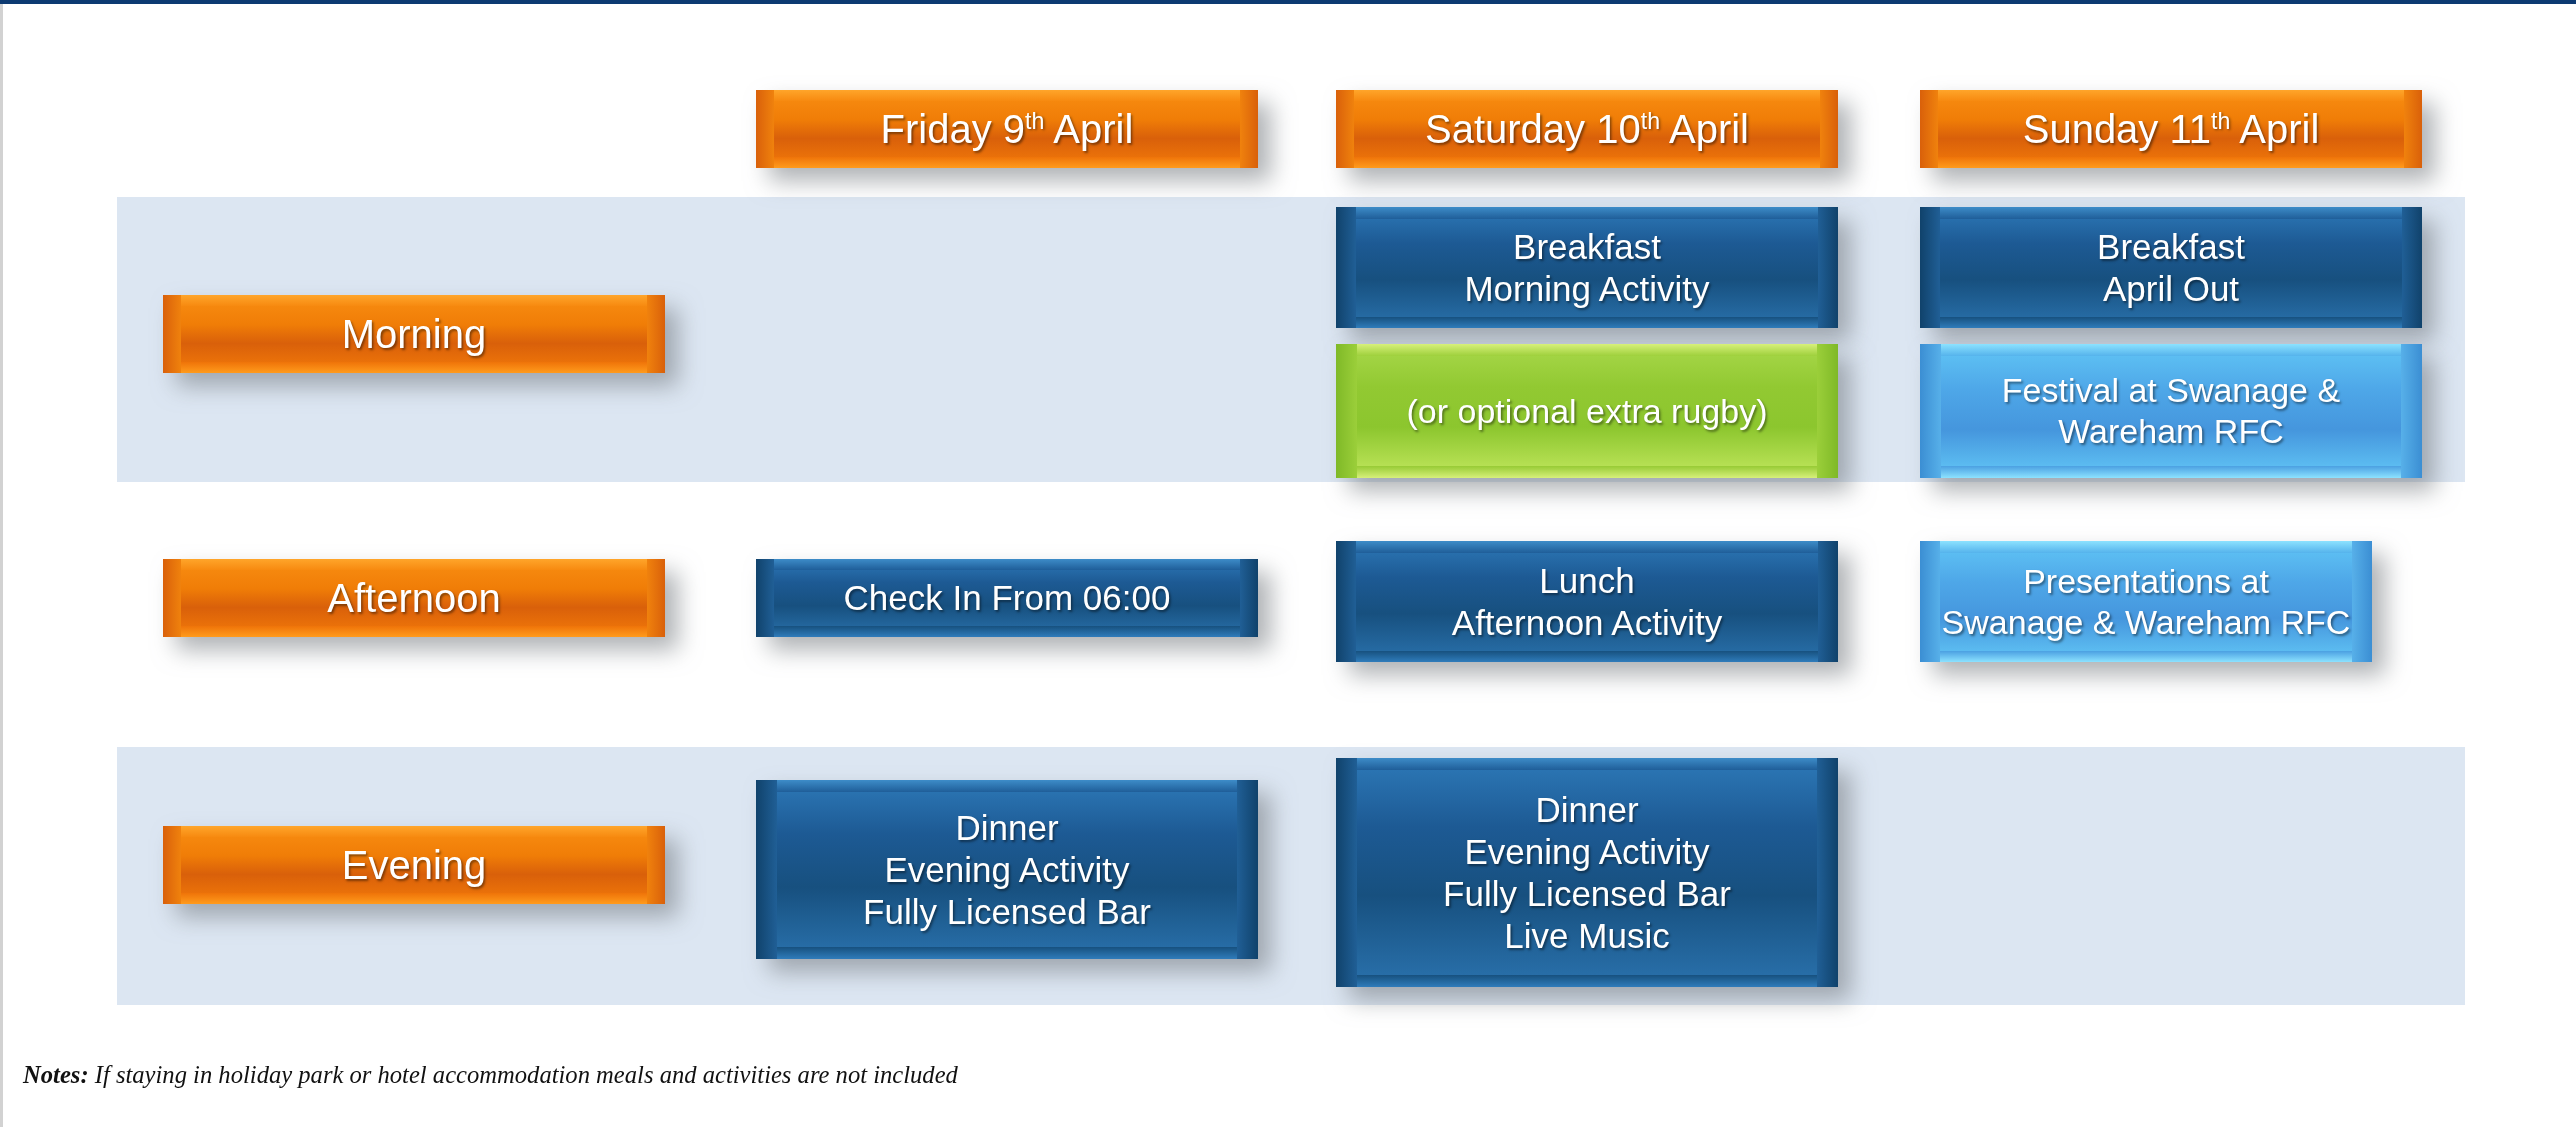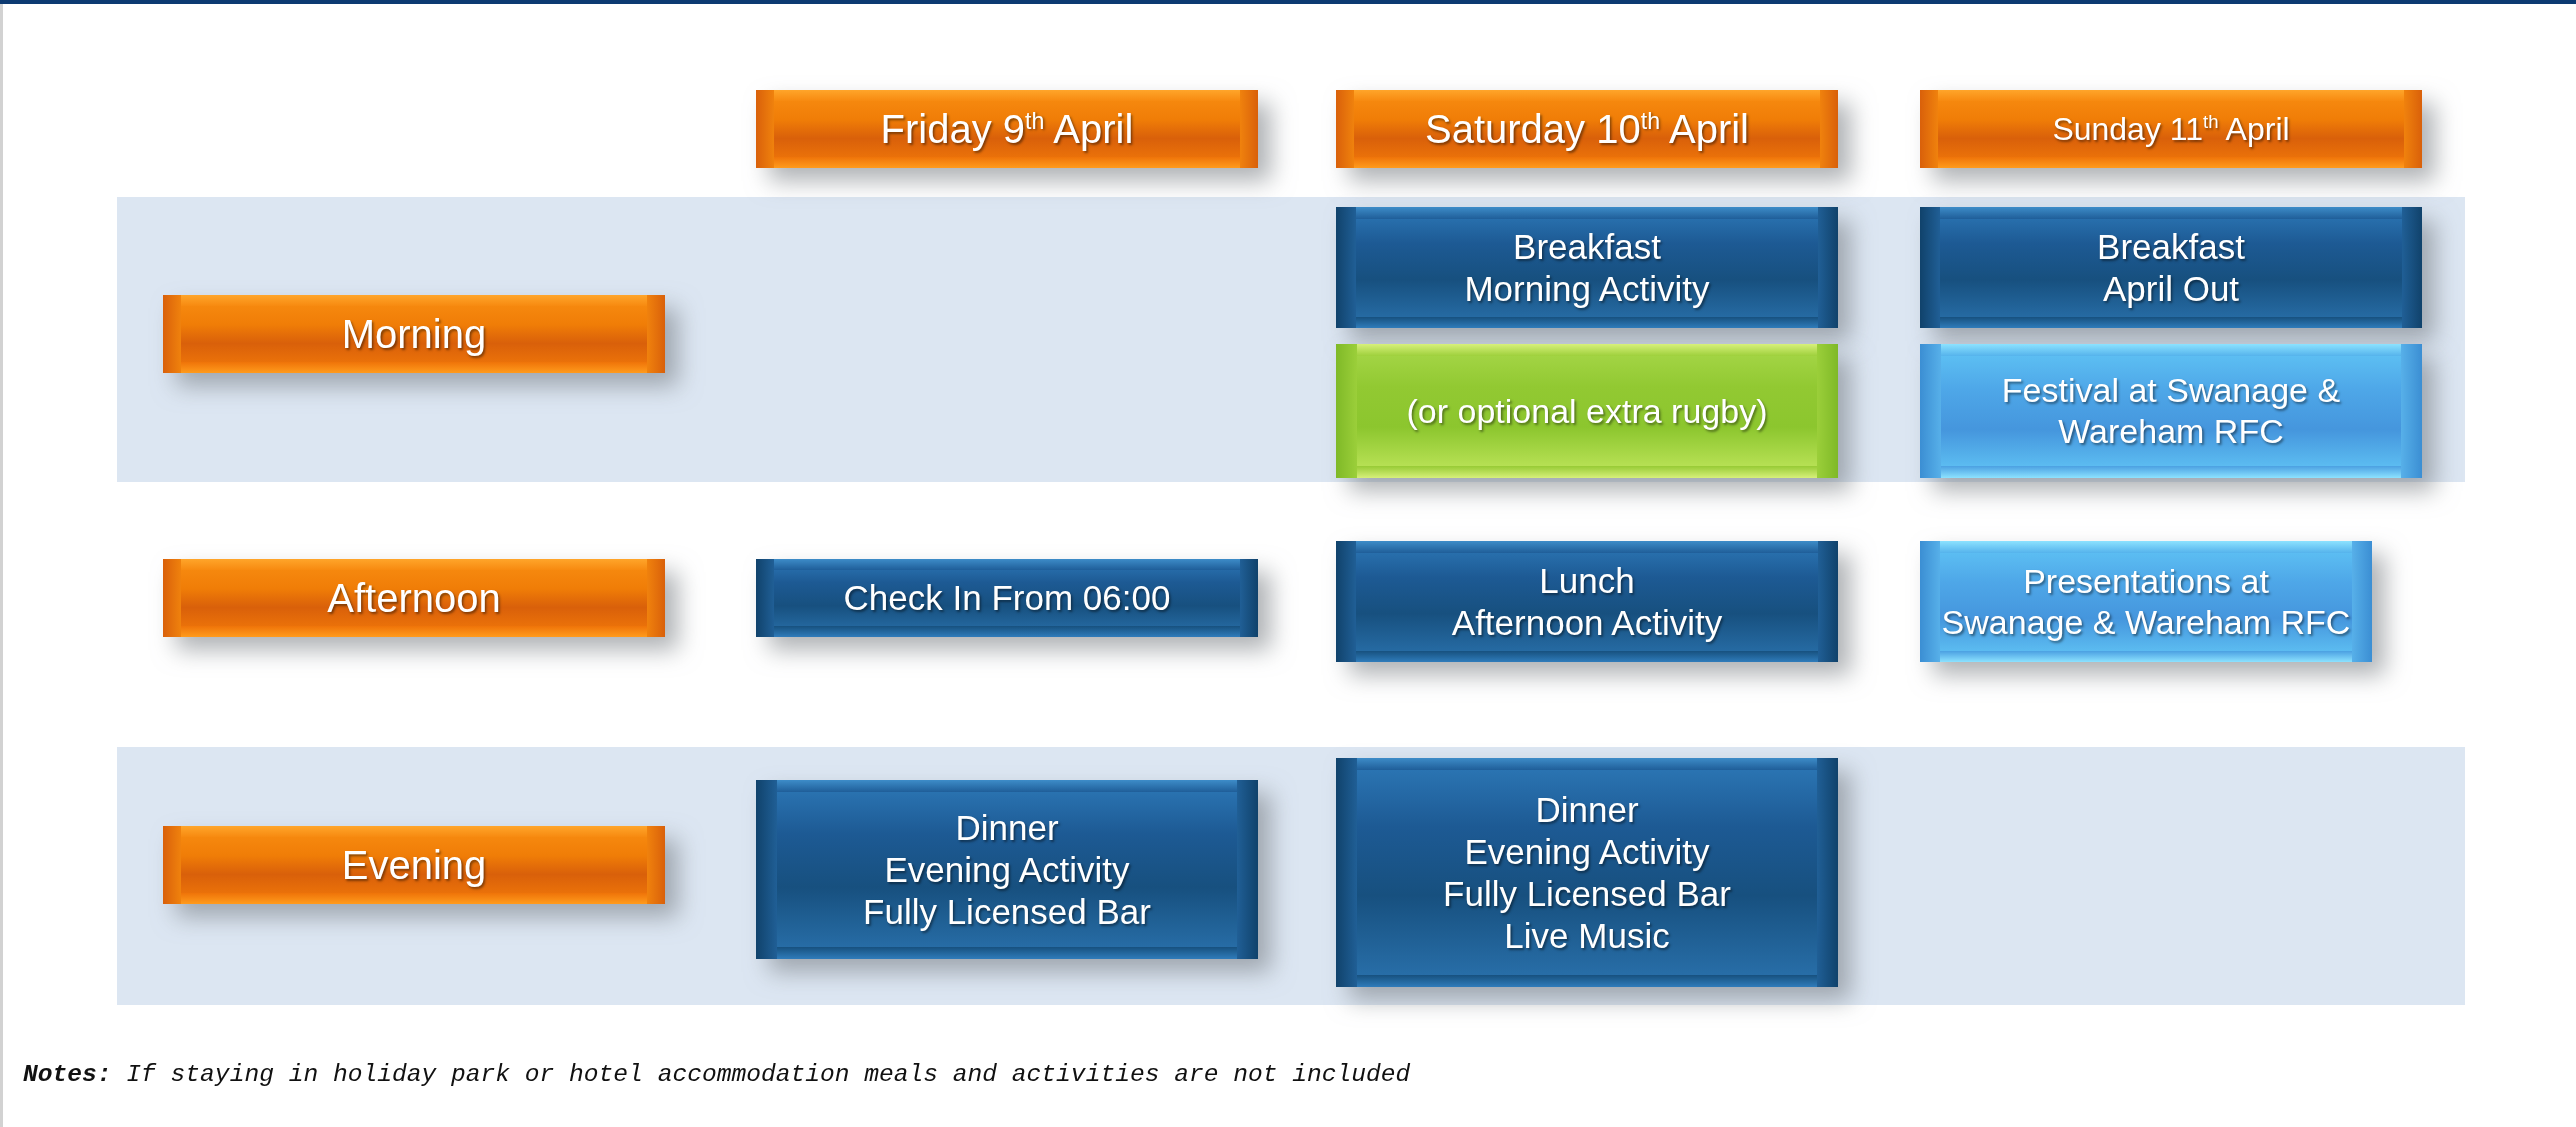--- a/index.html
+++ b/index.html
@@ -64,21 +64,21 @@
 
   
   .green .face{background:linear-gradient(180deg,#a8d84a 0%,#92c932 32%,#8cc62e 62%,#c3e85f 100%);}
   .green .bev.t{background:linear-gradient(180deg,#d7f07a,#9ed03c);}
   .green .bev.b{background:linear-gradient(0deg,#d7f07a,#97cb35);}
   .green .bev.l{background:linear-gradient(90deg,#7fb927,#9bcf3a);}
   .green .bev.r{background:linear-gradient(270deg,#7fb927,#9bcf3a);}
 
   .notes{
     position:absolute;left:23px;top:1061px;
-    font-family:Liberation Mono, monospace;
+    font-family:Liberation Serif, serif;
     font-size:24.6px;font-style:italic;color:#111;white-space:nowrap;
   }
   .notes b{font-weight:bold;font-style:italic;}
 </style>
 </head>
 <body>
 
 <div id="canvas">
 
   <div class="top-rule"></div>
@@ -102,21 +102,21 @@
     <div class="face"></div>
     <div class="bev t" style="height:10.7px;"></div>
       <div class="bev b" style="height:10.7px;"></div>
     <div class="bev l" style="width:18px;"></div>
       <div class="bev r" style="width:18px;"></div>
     <div class="label">
       <span>Saturday </span><span>10</span><sup>th</sup><span> April</span>
     </div>
   </div>
 
-  <div class="box orange" style="left:1920px;top:90px;width:502px;height:78px;font-size:32px;">
+  <div class="box orange" style="left:1920px;top:90px;width:502px;height:78px;font-size:40px;">
     <div class="face"></div>
     <div class="bev t" style="height:10.7px;"></div>
       <div class="bev b" style="height:10.7px;"></div>
     <div class="bev l" style="width:18px;"></div>
       <div class="bev r" style="width:18px;"></div>
     <div class="label">
       <span>Sunday </span><span>11</span><sup>th</sup><span> April</span>
     </div>
   </div>
 

